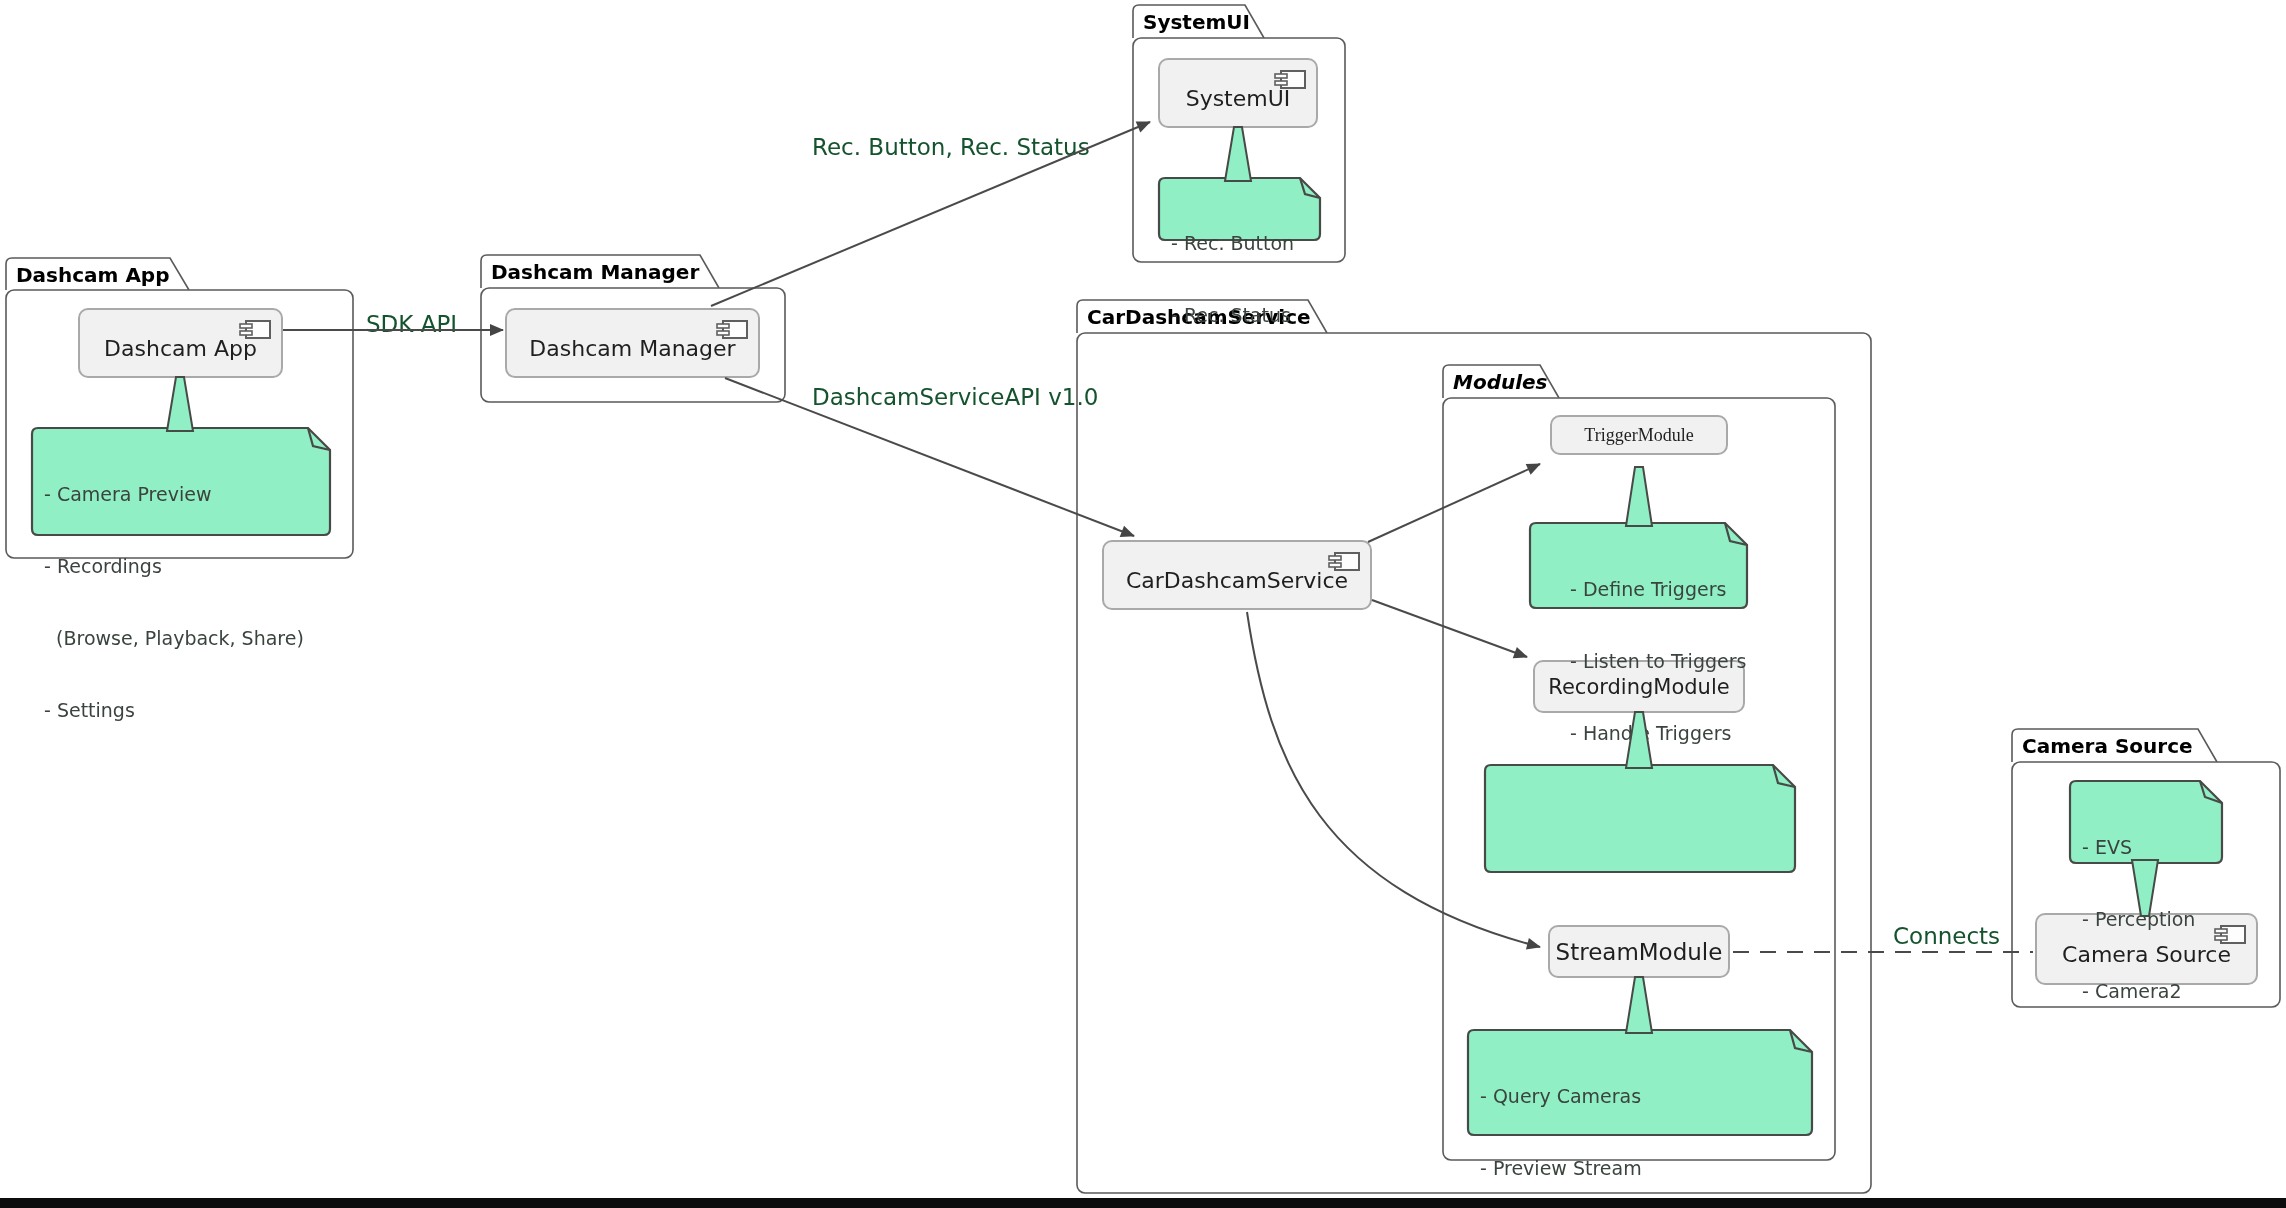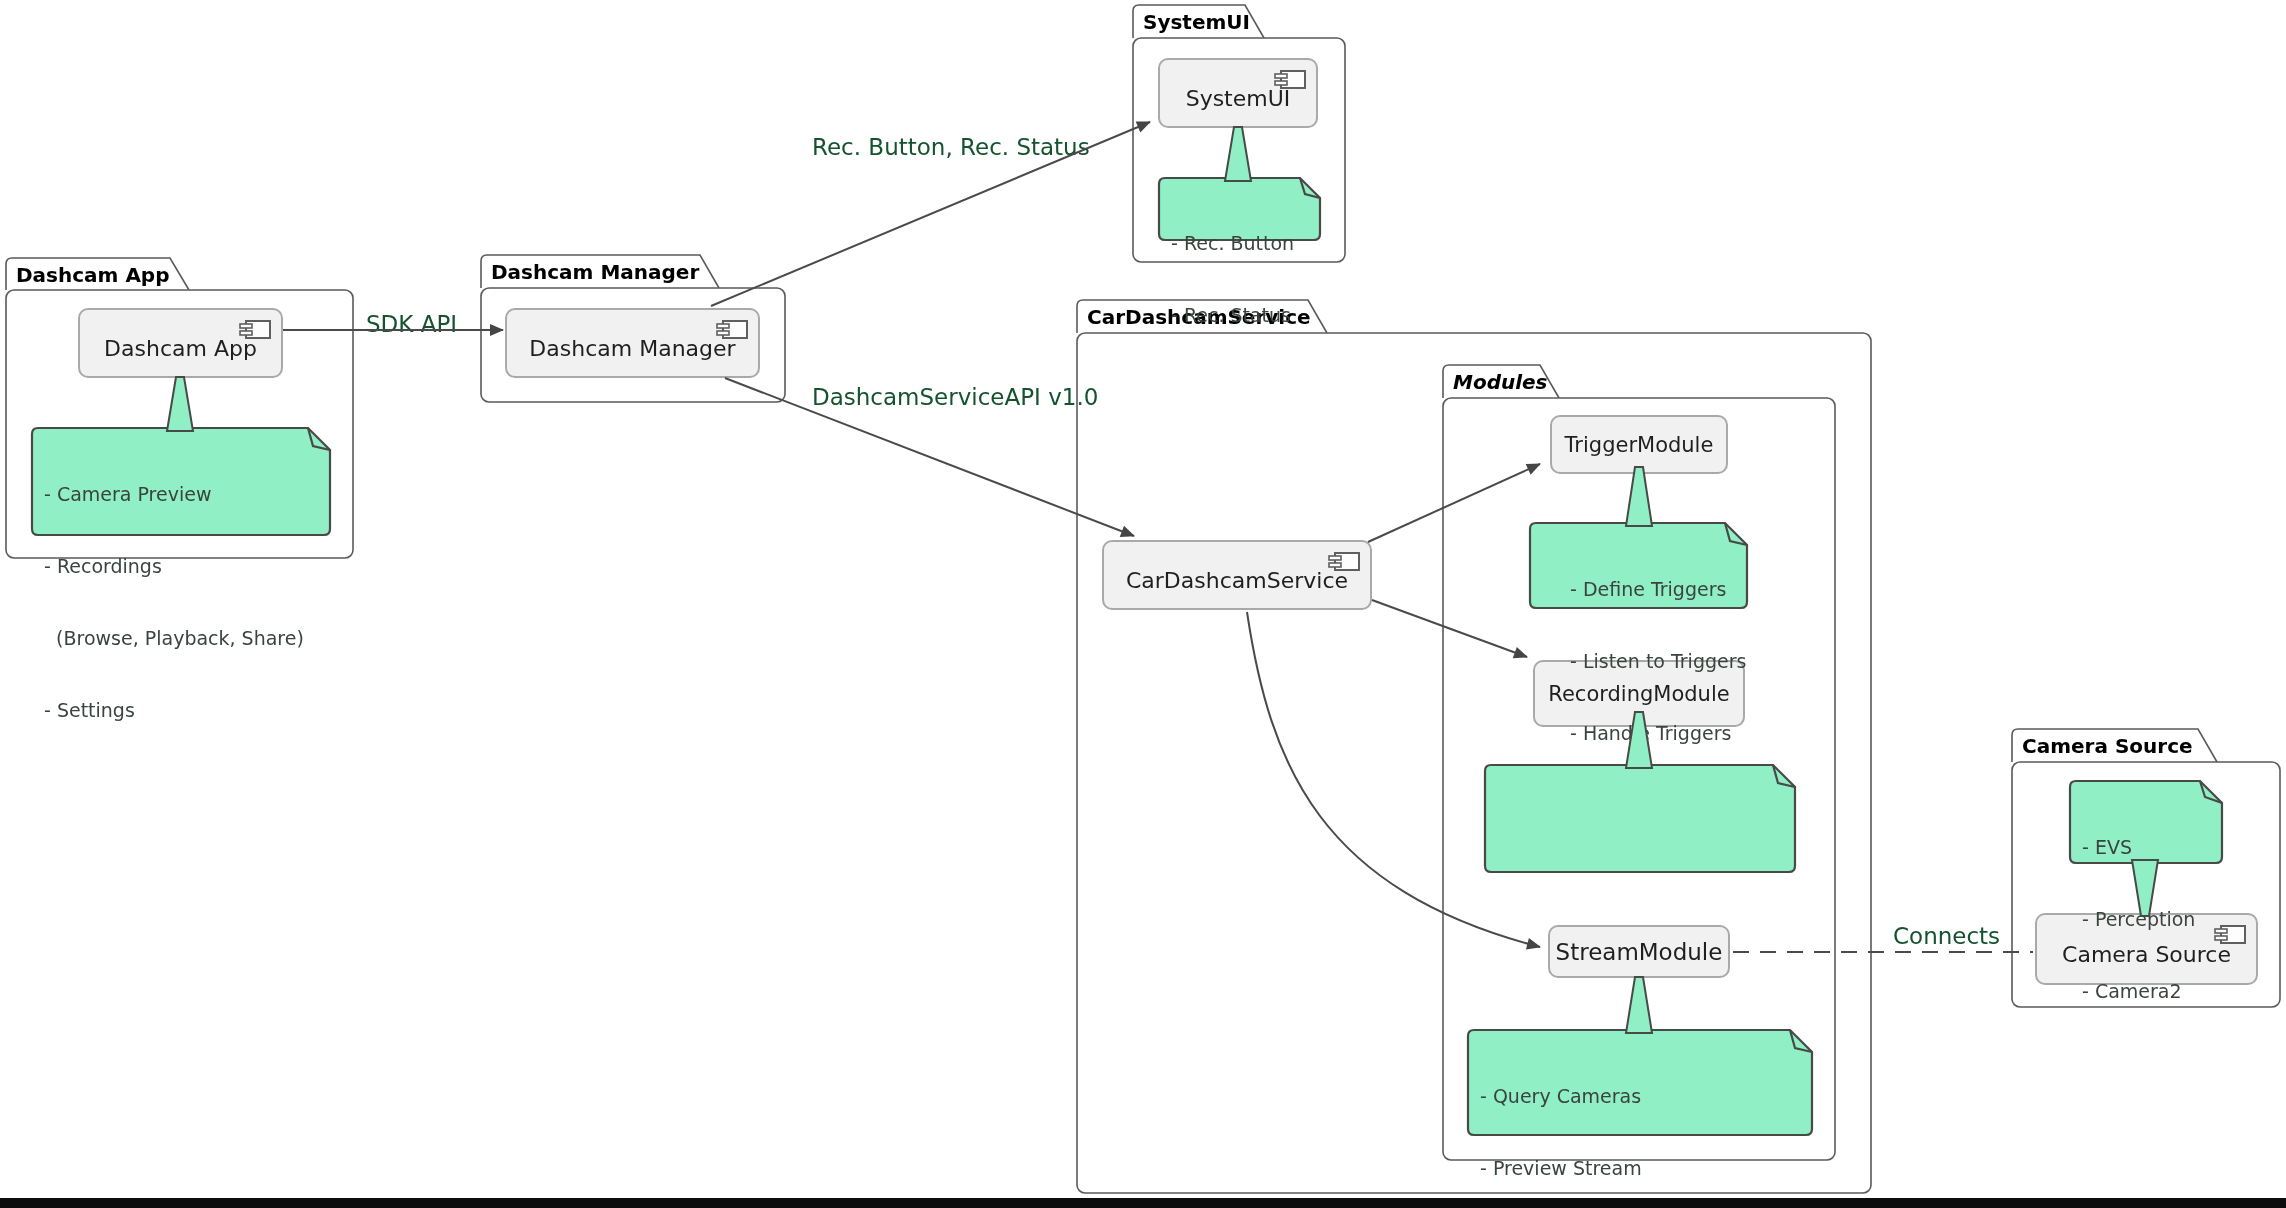--- a/index.html
+++ b/index.html
@@ -117,25 +117,25 @@
       <span class="cicon">
         <svg width="36" height="26">
             <rect x="9" y="4" width="24" height="17" fill="#fdfdfd" stroke="#5f5f5f" stroke-width="2"></rect>
             <rect x="3" y="7" width="12" height="4" fill="#fdfdfd" stroke="#5f5f5f" stroke-width="1.6"></rect>
             <rect x="3" y="14" width="12" height="4" fill="#fdfdfd" stroke="#5f5f5f" stroke-width="1.6"></rect>
           </svg>
       </span>
       <span>CarDashcamService</span>
     </div>
 
-    <div class="component" style="left:1550px;top:415px;width:178px;height:59px;font-size:21px;">
+    <div class="component" style="left:1550px;top:415px;width:178px;height:40px;font-size:18px;font-family:Liberation Serif, serif;">
       <span>TriggerModule</span>
     </div>
 
-    <div class="component" style="left:1533px;top:660px;width:212px;height:67px;font-size:21px;">
+    <div class="component" style="left:1533px;top:660px;width:212px;height:53px;font-size:21px;">
       <span>RecordingModule</span>
     </div>
 
     <div class="component" style="left:1548px;top:925px;width:182px;height:53px;font-size:23px;">
       <span>StreamModule</span>
     </div>
 
     <div class="component with-icon" style="left:2035px;top:913px;width:223px;height:72px;">
       <span class="cicon">
         <svg width="36" height="26">

